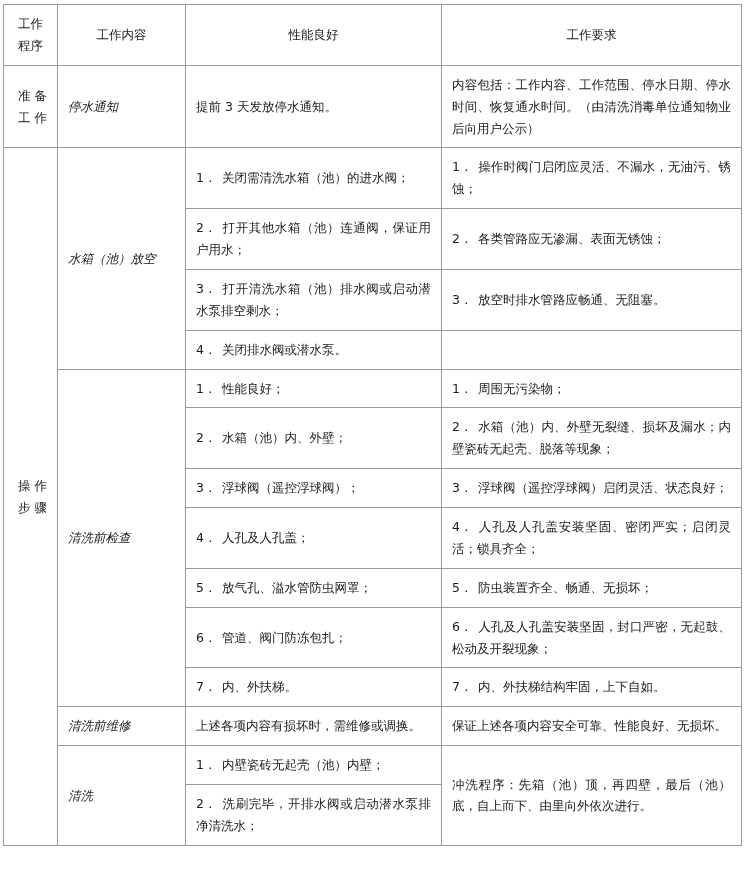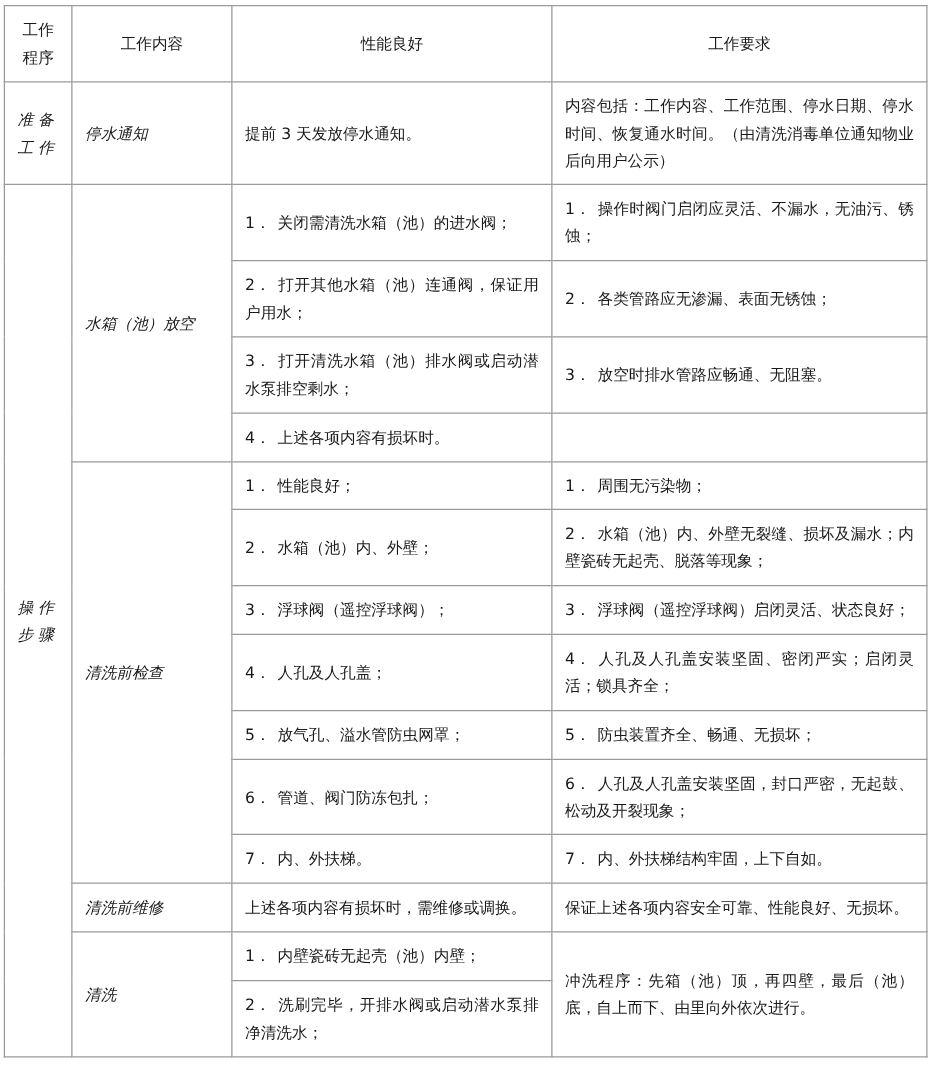--- a/index.html
+++ b/index.html
@@ -39,26 +39,25 @@
     font-weight: bold;
     font-size: 13px;
     padding: 8px 6px;
   }
   .col-a { width: 54px; }
   .col-b { width: 128px; }
   .col-c { width: 256px; }
   .col-d { width: 300px; }
 
   td.stage {
-    text-align: left;
+    text-align: right;
     font-weight: bold;
     font-size: 13px;
     line-height: 1.7;
     padding: 6px 4px;
-    font-style: italic;
   }
   td.content {
     font-size: 12.5px;
     padding-left: 12px;
     font-style: italic;
   }
   td.step, td.req {
     font-size: 12.5px;
     text-align: justify;
     vertical-align: middle;
@@ -134,21 +133,21 @@
       <tr>
         <td class="step">
           <span class="hang"><span class="num">3．</span><span>打开清洗水箱（池）排水阀或启动潜水泵排空剩水；</span></span>
         </td>
         <td class="req">
           <span class="hang"><span class="num">3．</span><span>放空时排水管路应畅通、无阻塞。</span></span>
         </td>
       </tr>
       <tr>
         <td class="step">
-          <span class="hang"><span class="num">4．</span><span>上述各项内容有损坏时。</span></span>
+          <span class="hang"><span class="num">4．</span><span>关闭排水阀或潜水泵。</span></span>
         </td>
         <td class="req empty"></td>
       </tr>
 
       <tr>
         <td class="content" rowspan="7">清洗前检查</td>
         <td class="step">
           <span class="hang"><span class="num">1．</span><span>性能良好；</span></span>
         </td>
         <td class="req">

